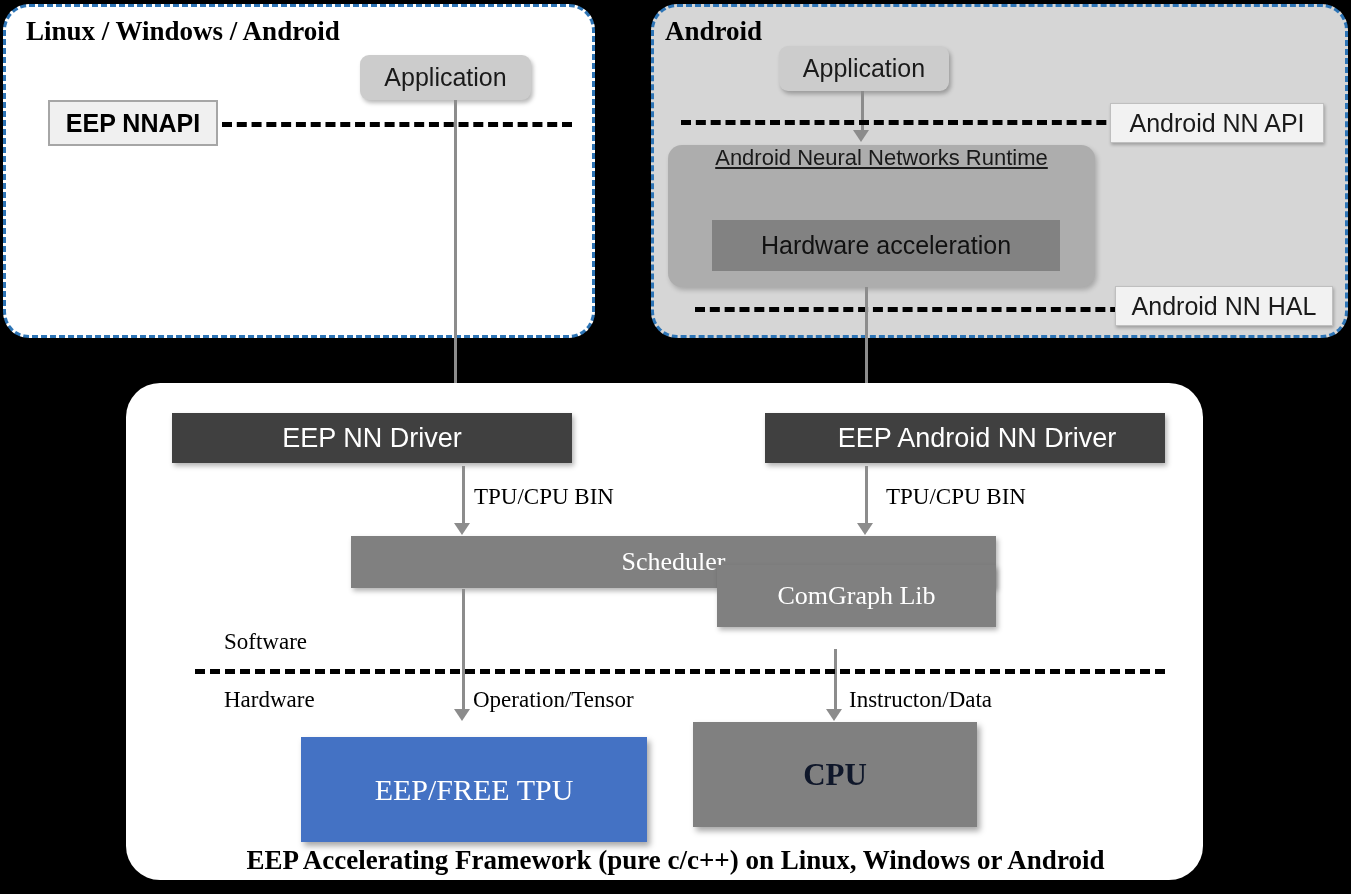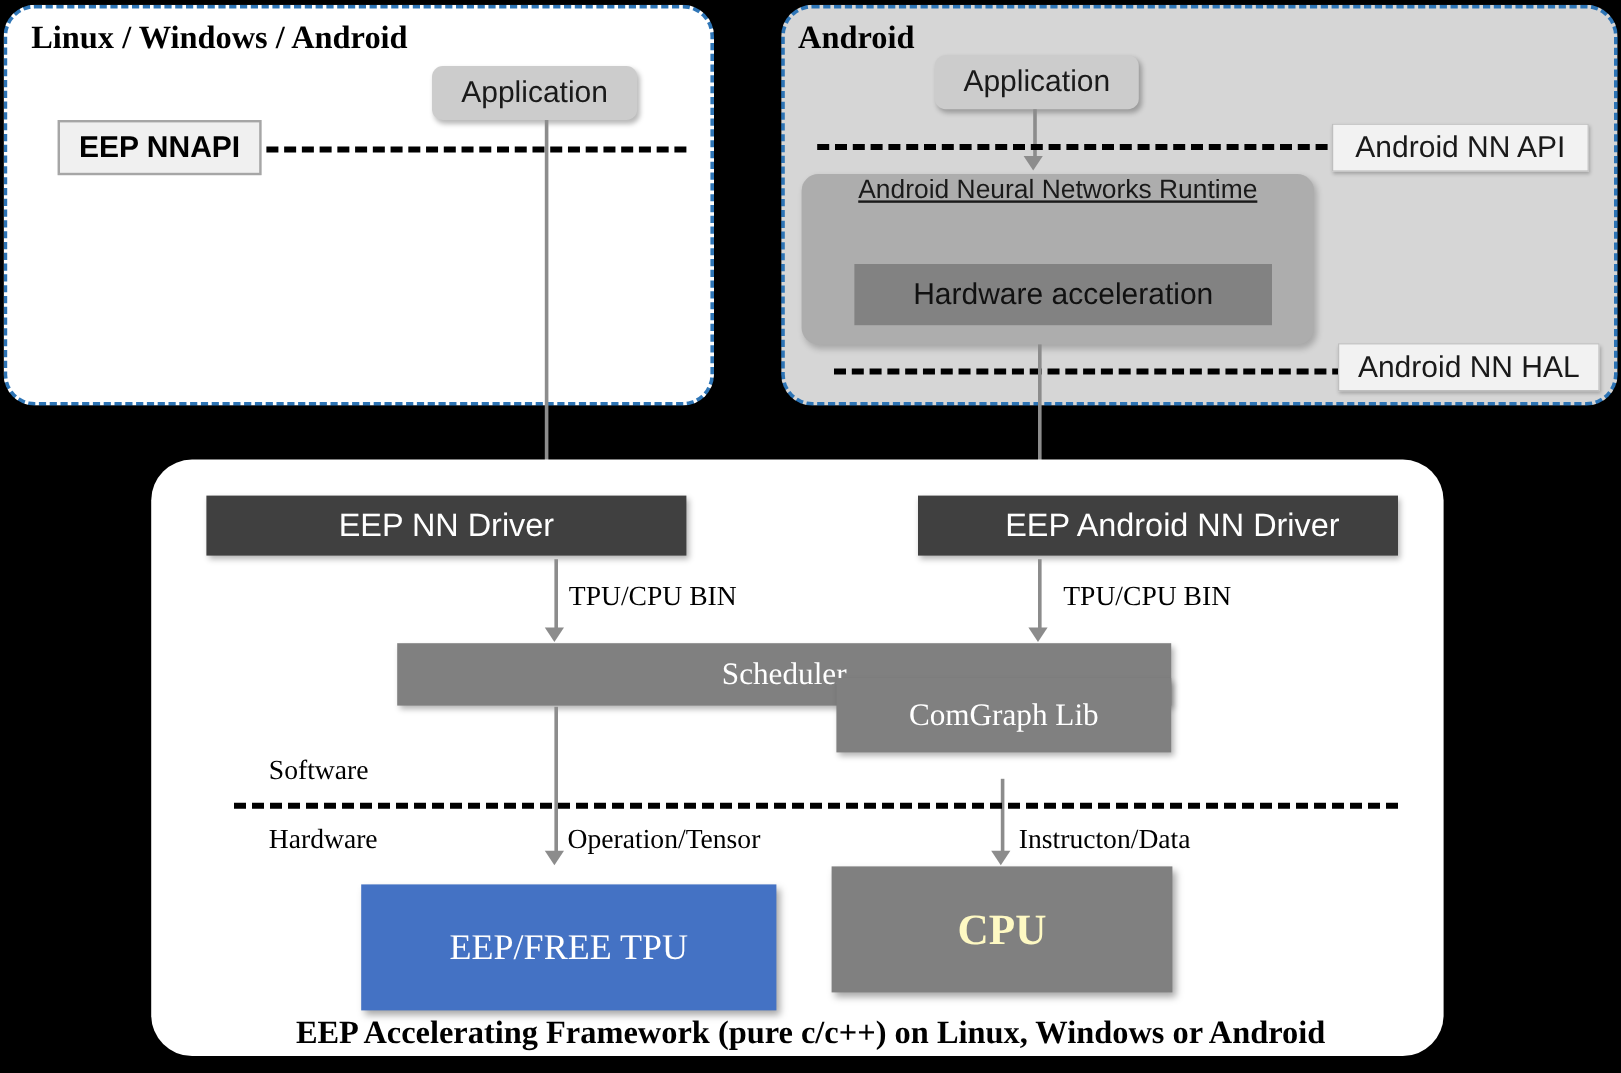--- a/index.html
+++ b/index.html
@@ -48,25 +48,25 @@
            align-items:flex-start;
            box-shadow:2px 3px 5px rgba(0,0,0,.22);text-decoration:underline;}
   .box-hwaccel{background:#828282;color:#111;font-size:25px;
            font-family:"Liberation Sans",sans-serif;}
 
   .box-driver{background:#404040;color:#fff;font-size:27px;
            font-family:"Liberation Sans",sans-serif;
            box-shadow:2px 3px 5px rgba(0,0,0,.30);}
   .box-sched{background:#808080;color:#fff;font-size:26px;
            font-family:"Liberation Serif",serif;
-           box-shadow:2px 3px 5px rgba(0,0,0,.30);}
+           box-shadow:2px 3px 5px rgba(0,0,0,.30);margin-left:20px;}
   .box-tpu{background:#4472C4;color:#fff;font-size:30px;
            font-family:"Liberation Serif",serif;
            box-shadow:3px 4px 6px rgba(0,0,0,.35);margin-top:15px;}
-  .box-cpu{background:#808080;color:#fef9c3;font-size:36px;font-weight:bold;
+  .box-cpu{background:#808080;color:#0f172a;font-size:31px;font-weight:bold;
            font-family:"Liberation Serif",serif;
            box-shadow:3px 4px 6px rgba(0,0,0,.35);}
 
   
   .dash-h{position:absolute;height:0;border-top:5px dashed #000;}
 
   
   .vline{position:absolute;width:0;border-left:3px solid #8C8C8C;}
   .arrowhead{position:absolute;width:0;height:0;
              border-left:8px solid transparent;border-right:8px solid transparent;

